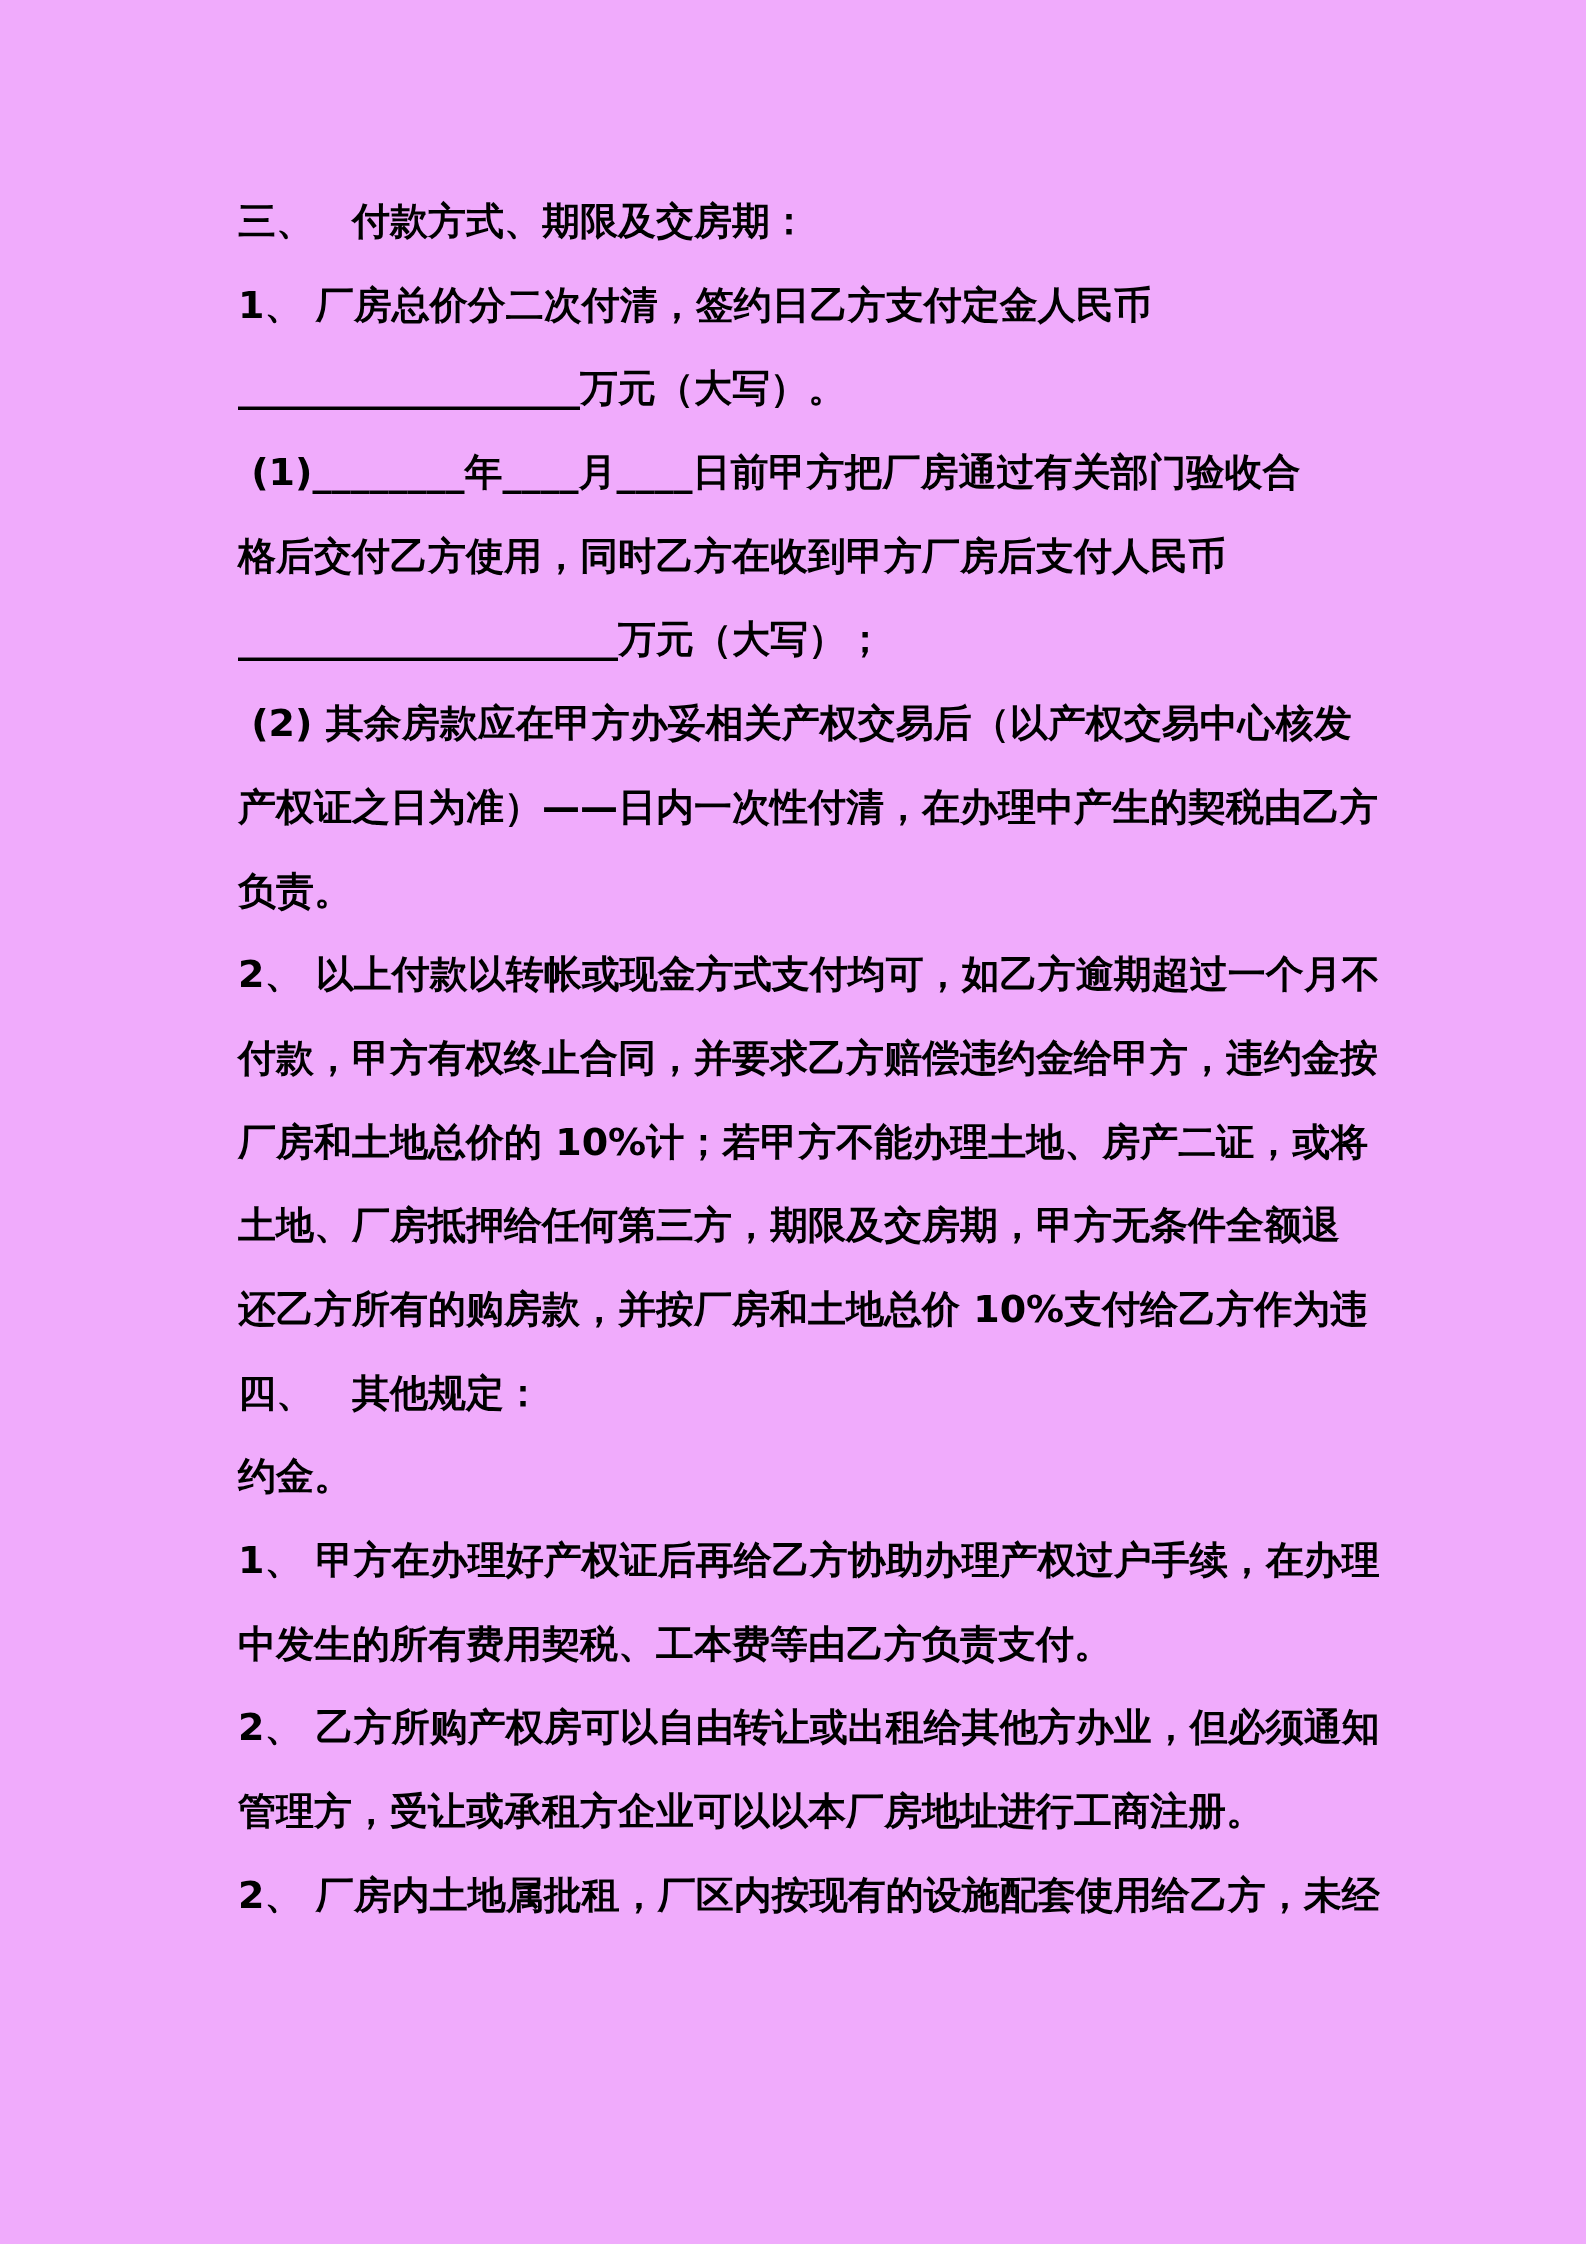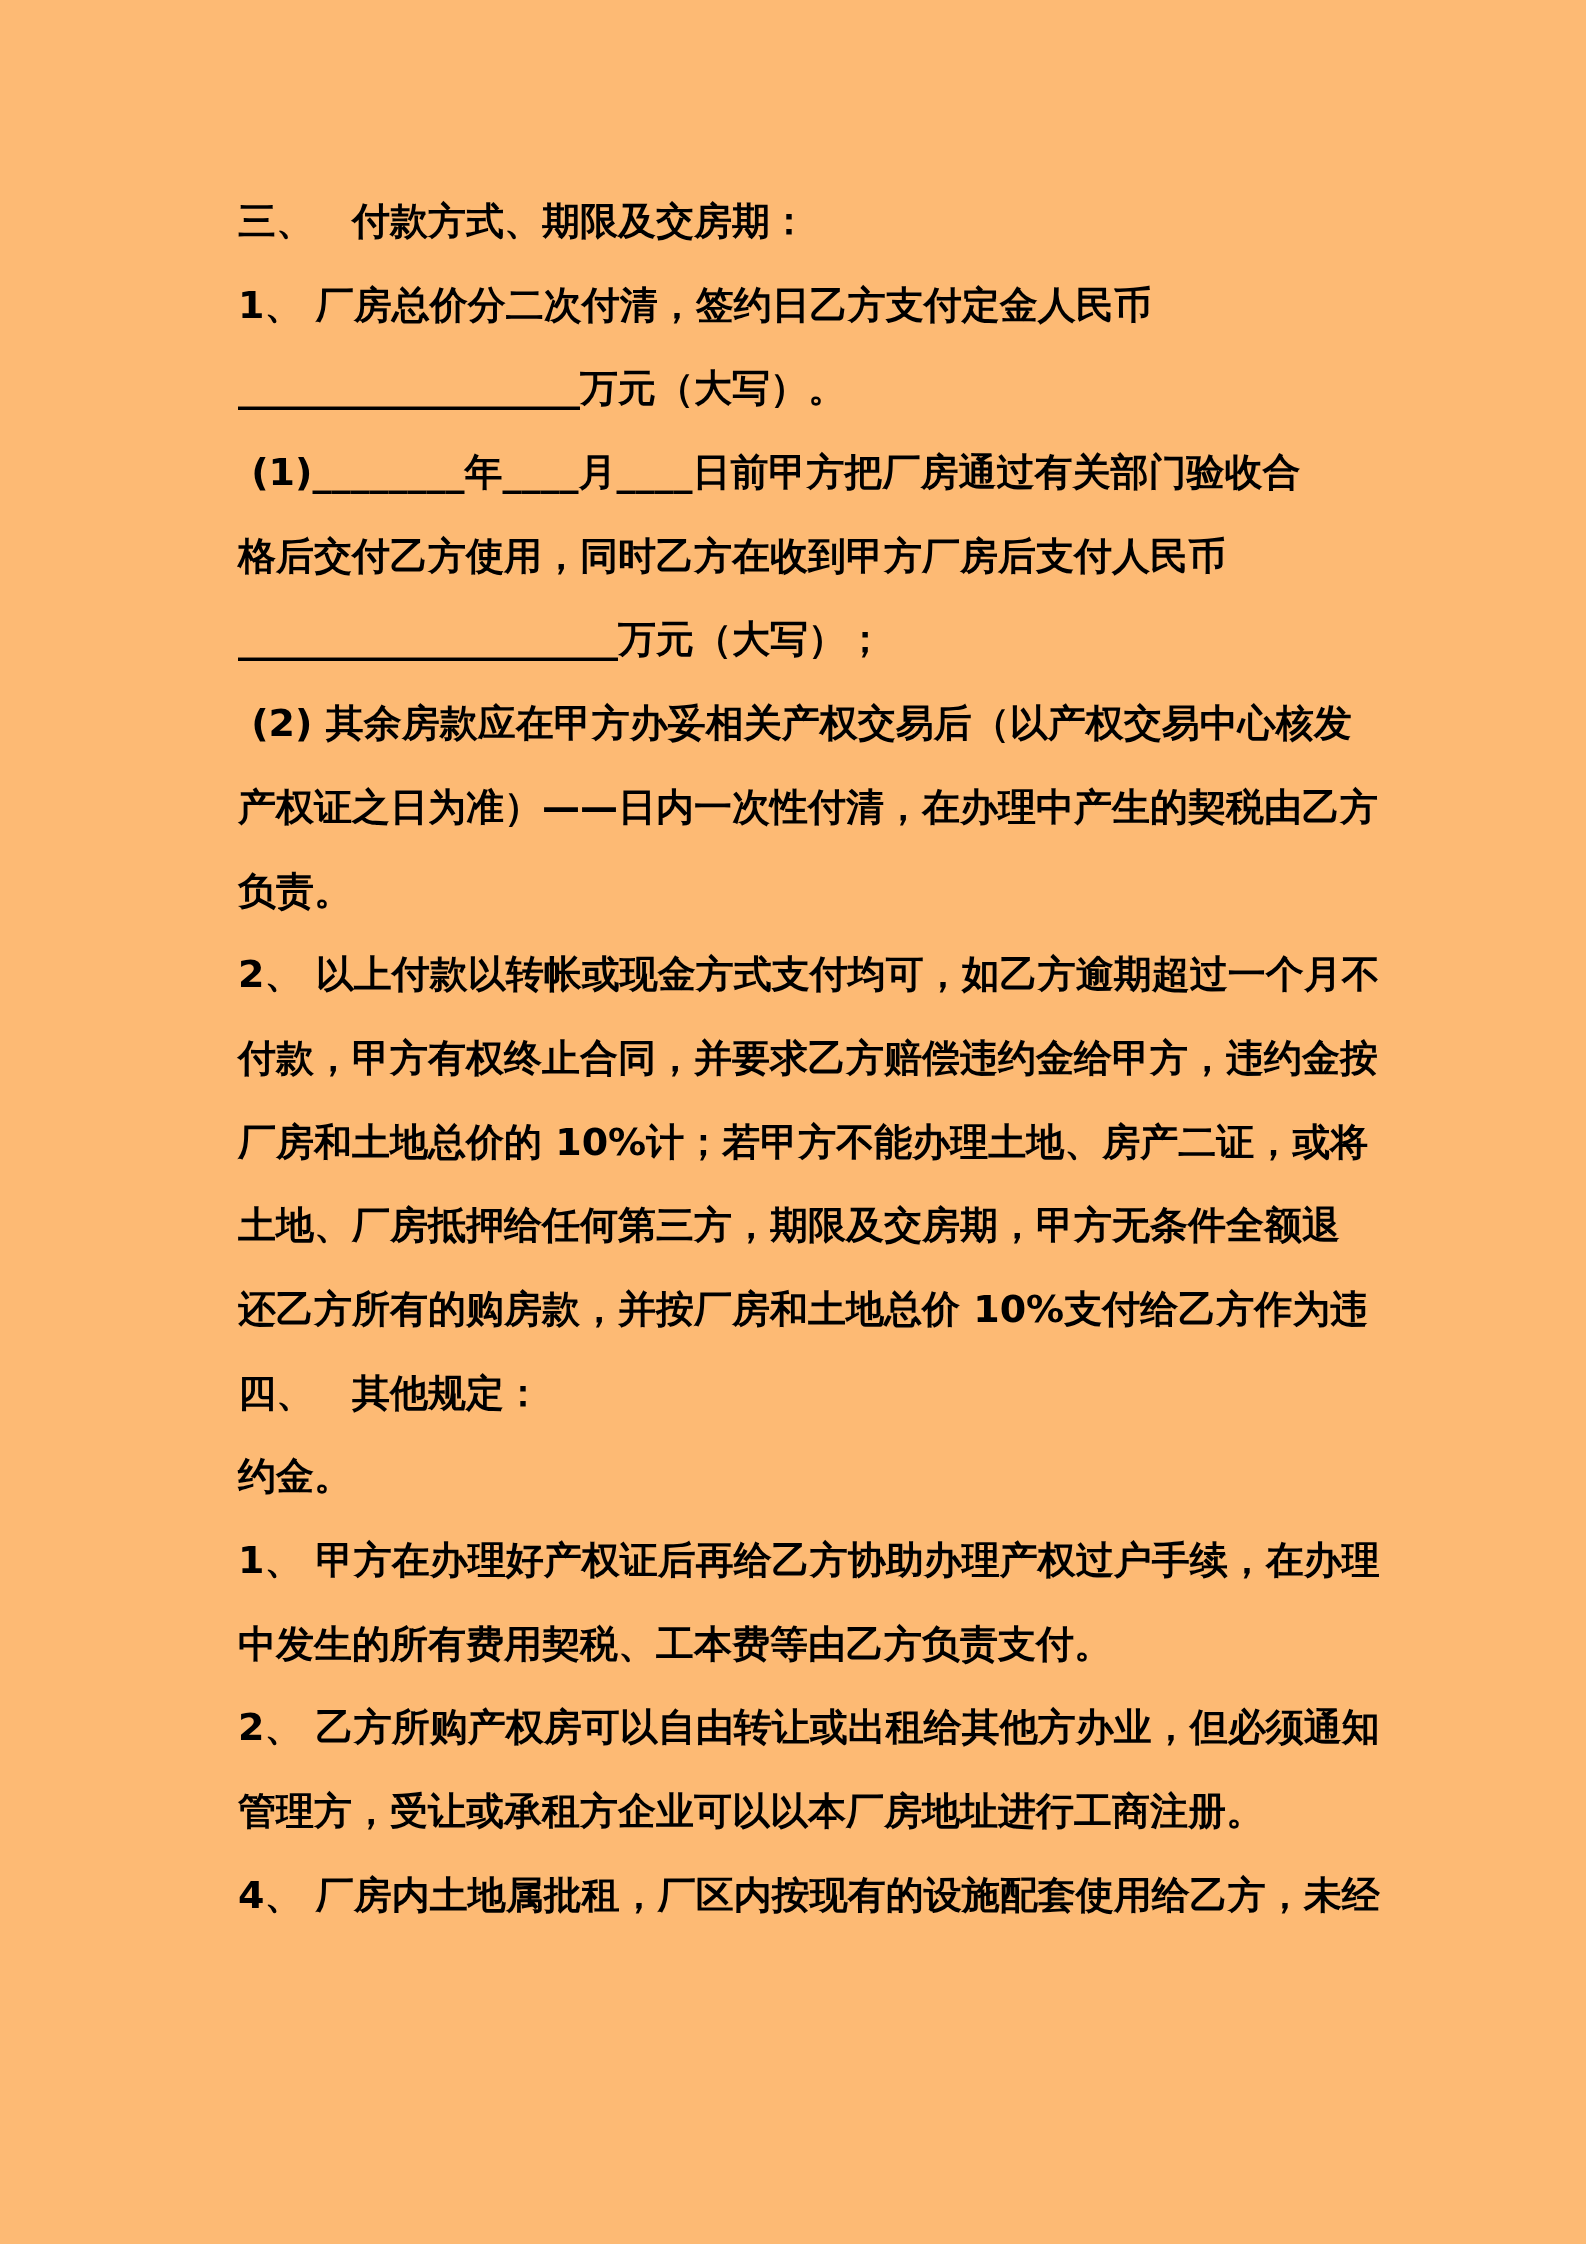--- a/index.html
+++ b/index.html
@@ -10,21 +10,21 @@
     width: 1586px;
     height: 2244px;
     background: #ffffff;
     position: relative;
     overflow: hidden;
     font-family: "DejaVu Sans", sans-serif;
   }
   .page {
     position: absolute;
     inset: 0;
-    background: #fdba74;
+    background: #f0abfc;
   }
   .contract-body {
     position: absolute;
     left: 238px;
     top: 180px;
     width: 1130px;
     color: #000000;
     font-size: 38px;
     font-weight: 700;
     line-height: 83.7px;
@@ -54,15 +54,15 @@
       <div class="line">付款，甲方有权终止合同，并要求乙方赔偿违约金给甲方，违约金按</div>
       <div class="line">厂房和土地总价的 10%计；若甲方不能办理土地、房产二证，或将</div>
       <div class="line">土地、厂房抵押给任何第三方，期限及交房期，甲方无条件全额退</div>
       <div class="line">还乙方所有的购房款，并按厂房和土地总价 10%支付给乙方作为违</div>
       <div class="line">四、　其他规定：</div>
       <div class="line">约金。</div>
       <div class="line">1、 甲方在办理好产权证后再给乙方协助办理产权过户手续，在办理</div>
       <div class="line">中发生的所有费用契税、工本费等由乙方负责支付。</div>
       <div class="line">2、 乙方所购产权房可以自由转让或出租给其他方办业，但必须通知</div>
       <div class="line">管理方，受让或承租方企业可以以本厂房地址进行工商注册。</div>
-      <div class="line">4、 厂房内土地属批租，厂区内按现有的设施配套使用给乙方，未经</div>
+      <div class="line">2、 厂房内土地属批租，厂区内按现有的设施配套使用给乙方，未经</div>
     </div>
 </div>
 
 </body></html>

